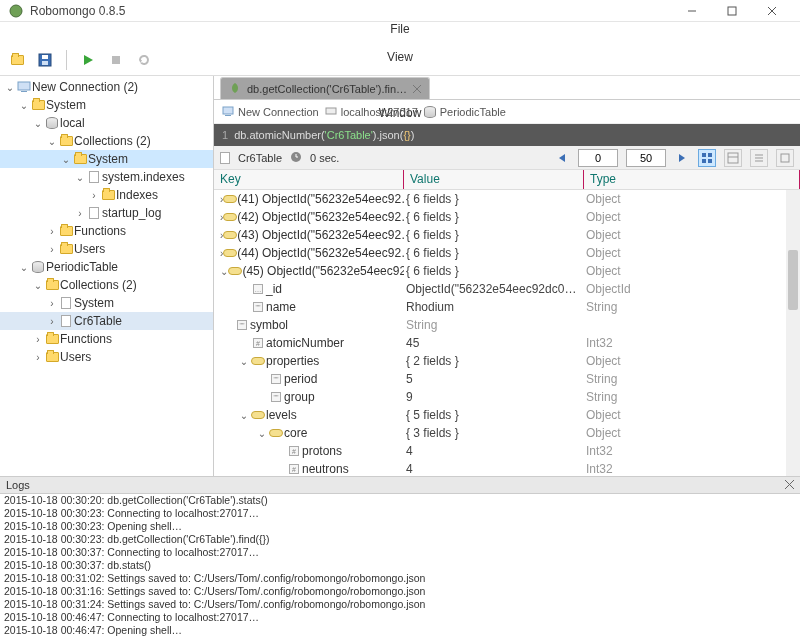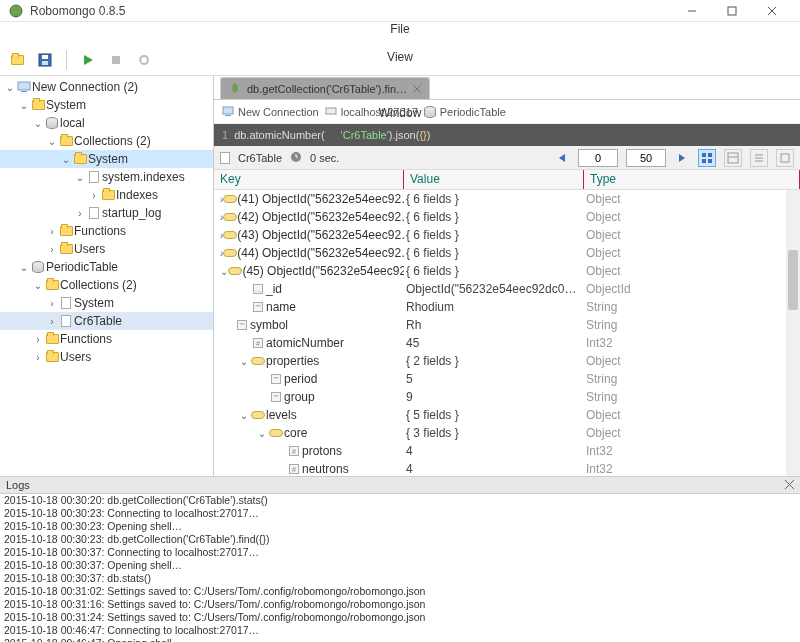--- a/index.html
+++ b/index.html
@@ -20,21 +20,21 @@
 .tree-row .ticon { width: 16px; display: flex; align-items: center; justify-content: center; }
 .tree-row.sel { background: #cde8ff; }
 .content { flex: 1; display: flex; flex-direction: column; min-width: 0; }
 .tabbar { height: 24px; display: flex; align-items: flex-end; padding: 0 6px; border-bottom: 1px solid #ccc; }
 .tab { height: 22px; display: flex; align-items: center; padding: 0 8px; border: 1px solid #ccc; border-bottom: none; border-radius: 3px 3px 0 0; background: #a3a3a3; font-size: 11px; gap: 6px; }
 .crumbs { height: 24px; display: flex; align-items: center; padding: 0 8px; gap: 6px; font-size: 11px; color: #555; border-bottom: 1px solid #eee; }
 .crumbs .citem { display: flex; align-items: center; gap: 4px; }
 .query { height: 22px; background: #585858; color: #eee; font-family: Consolas, monospace; font-size: 11px; padding: 3px 8px; display: flex; align-items: center; }
 .query .ln { color: #aaa; margin-right: 6px; }
 .query .q1 { color: #ddd; }
-.query .qs { color: #8be08b; margin-left: 16px; }
+.query .qs { color: #8be08b; }
 .query .qb { color: #f2c979; }
 .result-bar { height: 24px; background: #f0f0f0; border-bottom: 1px solid #ddd; display: flex; align-items: center; padding: 0 6px; font-size: 11px; gap: 8px; }
 .result-bar .spacer { flex: 1; }
 .result-bar .pgbtn { width: 16px; height: 16px; display: flex; align-items: center; justify-content: center; }
 .result-bar input { width: 40px; height: 18px; font-size: 11px; text-align: center; border: 1px solid #aaa; }
 .result-bar .vbtn { width: 18px; height: 18px; border: 1px solid #ccc; display: flex; align-items: center; justify-content: center; }
 .result-bar .vbtn.active { background: #cde8ff; border-color: #6aa9e0; }
 .grid { flex: 1; overflow: auto; position: relative; }
 .grid-header { display: flex; background: #f7f7f7; border-bottom: 1px solid #ddd; height: 20px; position: sticky; top: 0; }
 .gh { padding: 2px 6px; border-right: 1px solid #be185d; font-size: 12px; color: #0f766e; }
@@ -435,21 +435,20 @@
             <div class="gc t">String</div>
           </div>
           <div class="grid-row">
             <div class="gc k" style="padding-left:8px">
               <span class="exp"></span>
               <span class="ficon">
                 <div class="box-ic">""</div>
               </span>
               <span>symbol</span>
             </div>
-            <div class="gc v">Rh</div>
             <div class="gc t">String</div>
           </div>
           <div class="grid-row">
             <div class="gc k" style="padding-left:24px">
               <span class="exp"></span>
               <span class="ficon">
                 <div class="box-ic">#</div>
               </span>
               <span>atomicNumber</span>
             </div>
@@ -549,20 +548,19 @@
         <line x1="9" y1="0" x2="0" y2="9" stroke="#666"></line>
       </svg>
   </span>
 </div>
 <div class="logs" id="logs">
     <div>2015-10-18 00:30:20: db.getCollection('Cr6Table').stats()</div>
     <div>2015-10-18 00:30:23: Connecting to localhost:27017…</div>
     <div>2015-10-18 00:30:23: Opening shell…</div>
     <div>2015-10-18 00:30:23: db.getCollection('Cr6Table').find({})</div>
     <div>2015-10-18 00:30:37: Connecting to localhost:27017…</div>
-    <div>2015-10-18 00:30:37: Opening shell…</div>
     <div>2015-10-18 00:30:37: db.stats()</div>
     <div>2015-10-18 00:31:02: Settings saved to: C:/Users/Tom/.config/robomongo/robomongo.json</div>
     <div>2015-10-18 00:31:16: Settings saved to: C:/Users/Tom/.config/robomongo/robomongo.json</div>
     <div>2015-10-18 00:31:24: Settings saved to: C:/Users/Tom/.config/robomongo/robomongo.json</div>
     <div>2015-10-18 00:46:47: Connecting to localhost:27017…</div>
     <div>2015-10-18 00:46:47: Opening shell…</div>
   </div>
 
 </body></html>

